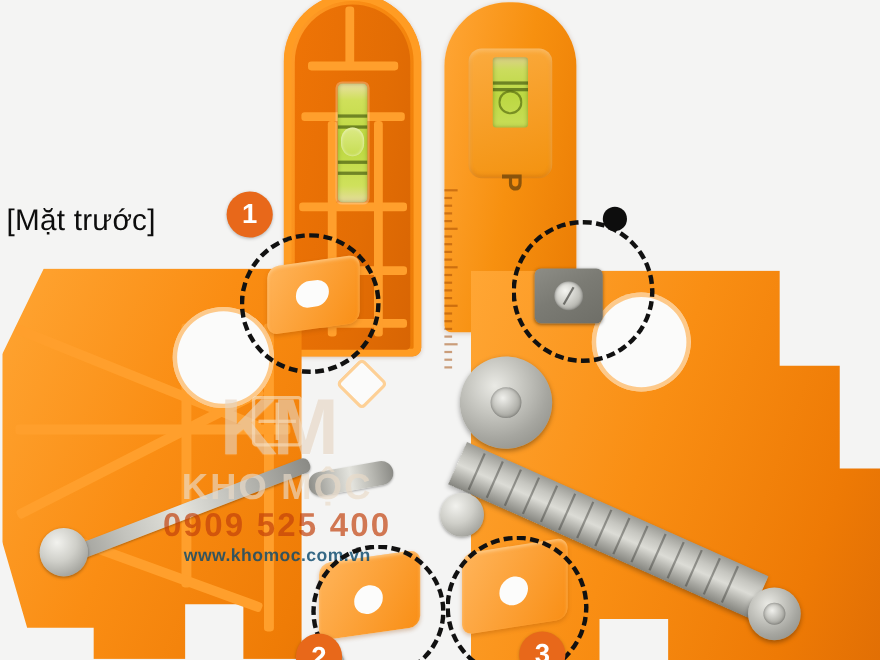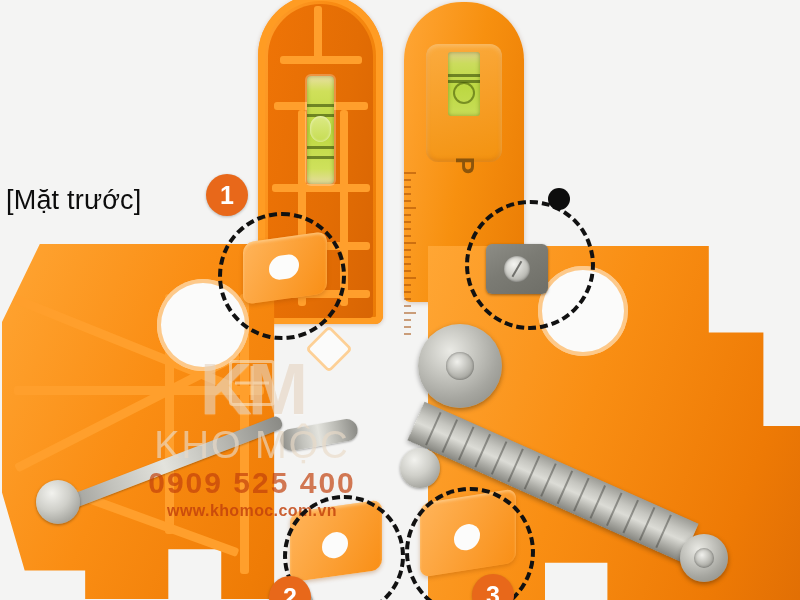--- a/index.html
+++ b/index.html
@@ -202,29 +202,29 @@
     width:46px; height:46px; border-radius:4px;
     border:3px solid rgba(245,235,220,.85);
     opacity:.8;
   }
   .wm-emblem:before, .wm-emblem:after {
     content:""; position:absolute; background:rgba(245,235,220,.85);
   }
   .wm-emblem:before { left:50%; top:3px; width:3px; height:34px; transform:translateX(-50%); }
   .wm-emblem:after { top:50%; left:3px; height:3px; width:34px; transform:translateY(-50%); }
   .wm-name {
-    font-size:38px; font-weight:400; color:#eadbc8; letter-spacing:2px;
+    font-size:33px; font-weight:700; color:#eadbc8; letter-spacing:2px;
     margin-top:-6px; opacity:.8;
   }
   .wm-phone {
     font-size:30px; font-weight:700; color:#c2410c; letter-spacing:2px;
     margin-top:-1px; opacity:.85;
   }
   .wm-url {
-    font-size:16px; font-weight:700; color:#c2410c; letter-spacing:.4px;
+    font-size:16px; font-weight:700; color:#0c4a6e; letter-spacing:.4px;
     margin-top:2px;
   }
 </style>
 </head>
 <body>
 
 <div id="stage">
 
   <div id="tool-left">
 

